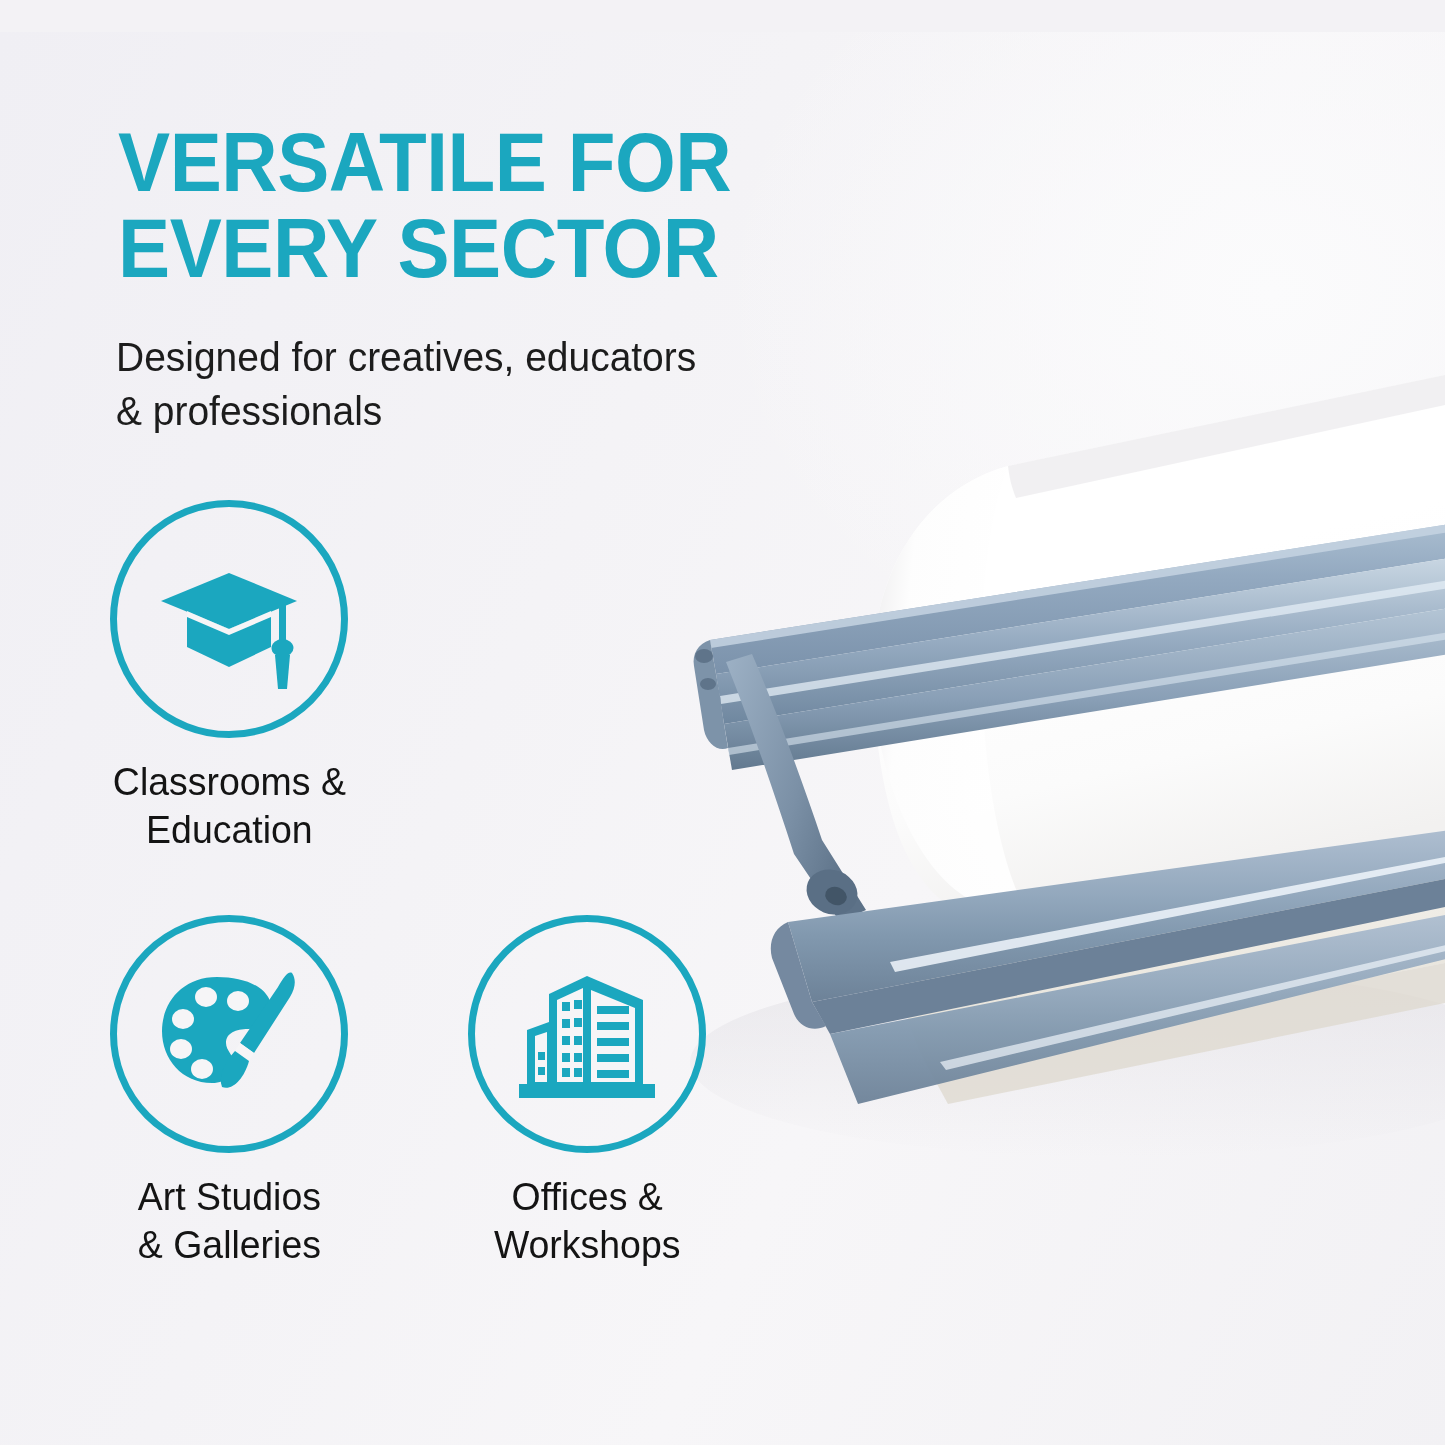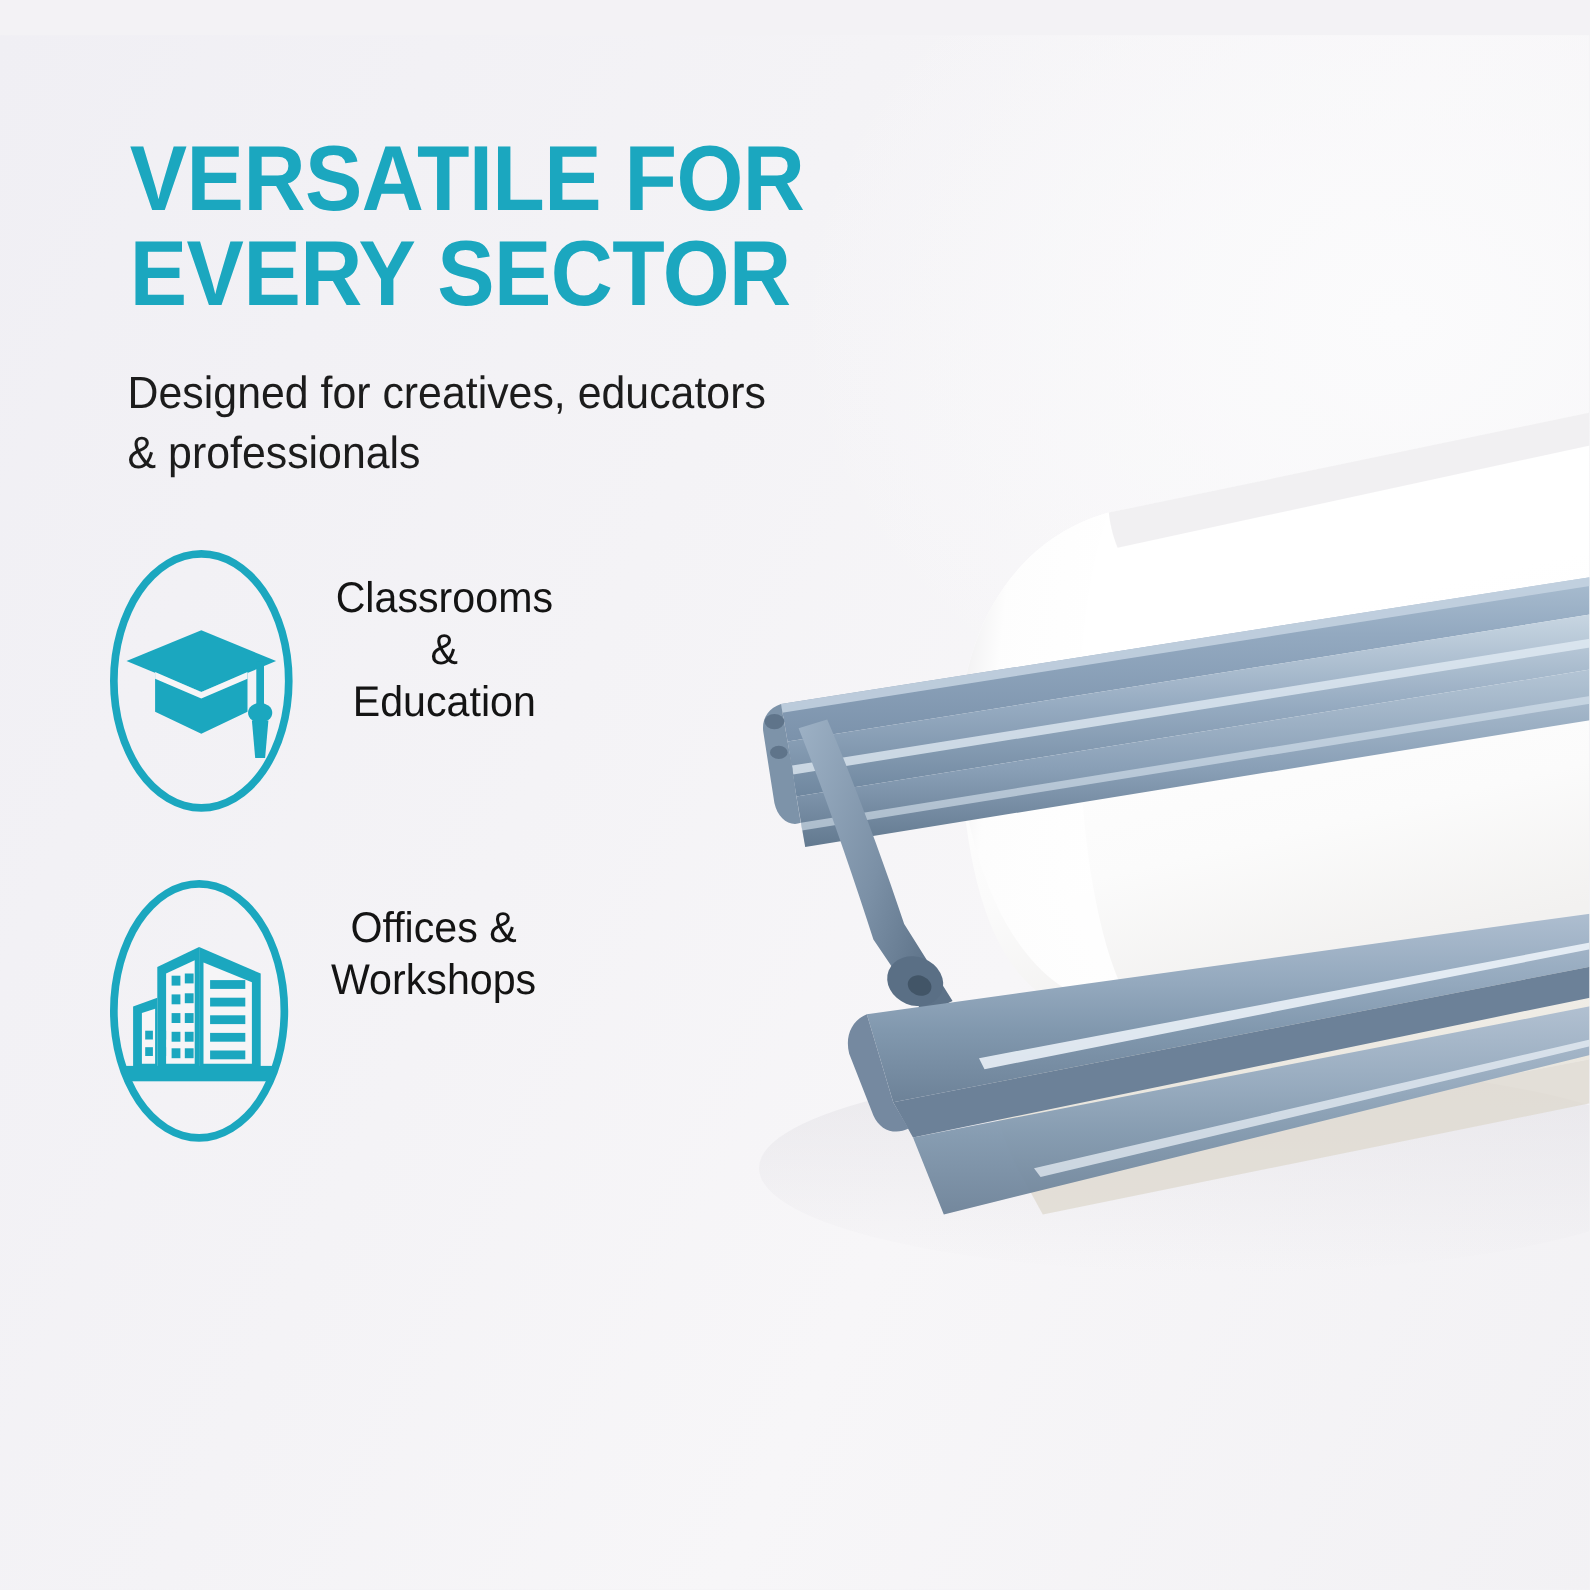--- a/index.html
+++ b/index.html
@@ -74,22 +74,22 @@
   }
   .icon-row {
     display: flex;
     gap: 100px;
   }
   .icon-row + .icon-row { margin-top: 62px; }
 
   .icon-cell {
     width: 258px;
     display: flex;
-    align-items: flex-start;
-    gap: 35px;
+    flex-direction: column;
+    align-items: center;
   }
   .icon-circle {
     width: 238px;
     height: 238px;
     border-radius: 50%;
     border: 7px solid #1ba7bf;
     display: flex;
     align-items: center;
     justify-content: center;
     box-sizing: border-box;
@@ -230,20 +230,49 @@
         </div>
         <div class="icon-label">Classrooms &amp;
 Education</div>
       </div>
 
 
     </div>
 
     <div class="icon-row">
 
+      <div class="icon-cell">
+        <div class="icon-circle">
+          <svg width="150" height="150" viewBox="0 0 150 150">
+
+            <path d="M 63 18
+                     C 28 18 8 44 8 72
+                     C 8 100 28 124 58 124
+                     C 74 124 80 114 80 106
+                     C 80 96 72 92 72 84
+                     C 72 74 82 70 94 70
+                     C 112 70 120 56 116 42
+                     C 110 26 88 18 63 18 Z" fill="#1ba7bf"></path>
+
+            <ellipse cx="52" cy="38" rx="11" ry="10" fill="#f6f5f7"></ellipse>
+            <ellipse cx="84" cy="42" rx="11" ry="10" fill="#f6f5f7"></ellipse>
+            <ellipse cx="29" cy="60" rx="11" ry="10" fill="#f6f5f7"></ellipse>
+            <ellipse cx="27" cy="90" rx="11" ry="10" fill="#f6f5f7"></ellipse>
+            <ellipse cx="48" cy="110" rx="11" ry="10" fill="#f6f5f7"></ellipse>
+
+            <path d="M 138 14 C 142 20 142 28 136 38 L 100 94 L 86 84 L 124 28 C 130 18 134 12 138 14 Z" fill="#1ba7bf"></path>
+
+            <path d="M 100 94 L 86 84 L 81 92 L 95 102 Z" fill="#f6f5f7"></path>
+
+            <path d="M 95 102 L 81 92 C 70 104 64 118 68 128 C 78 132 90 120 95 102 Z" fill="#1ba7bf"></path>
+          </svg>
+        </div>
+        <div class="icon-label">Art Studios
+&amp; Galleries</div>
+      </div>
 
       <div class="icon-cell">
         <div class="icon-circle">
           <svg width="148" height="148" viewBox="0 0 148 148">
             <g fill="#1ba7bf">
 
               <path d="M 74 16 L 130 40 L 130 126 L 74 126 Z"></path>
 
               <path d="M 36 34 L 74 16 L 74 126 L 36 126 Z"></path>
 

